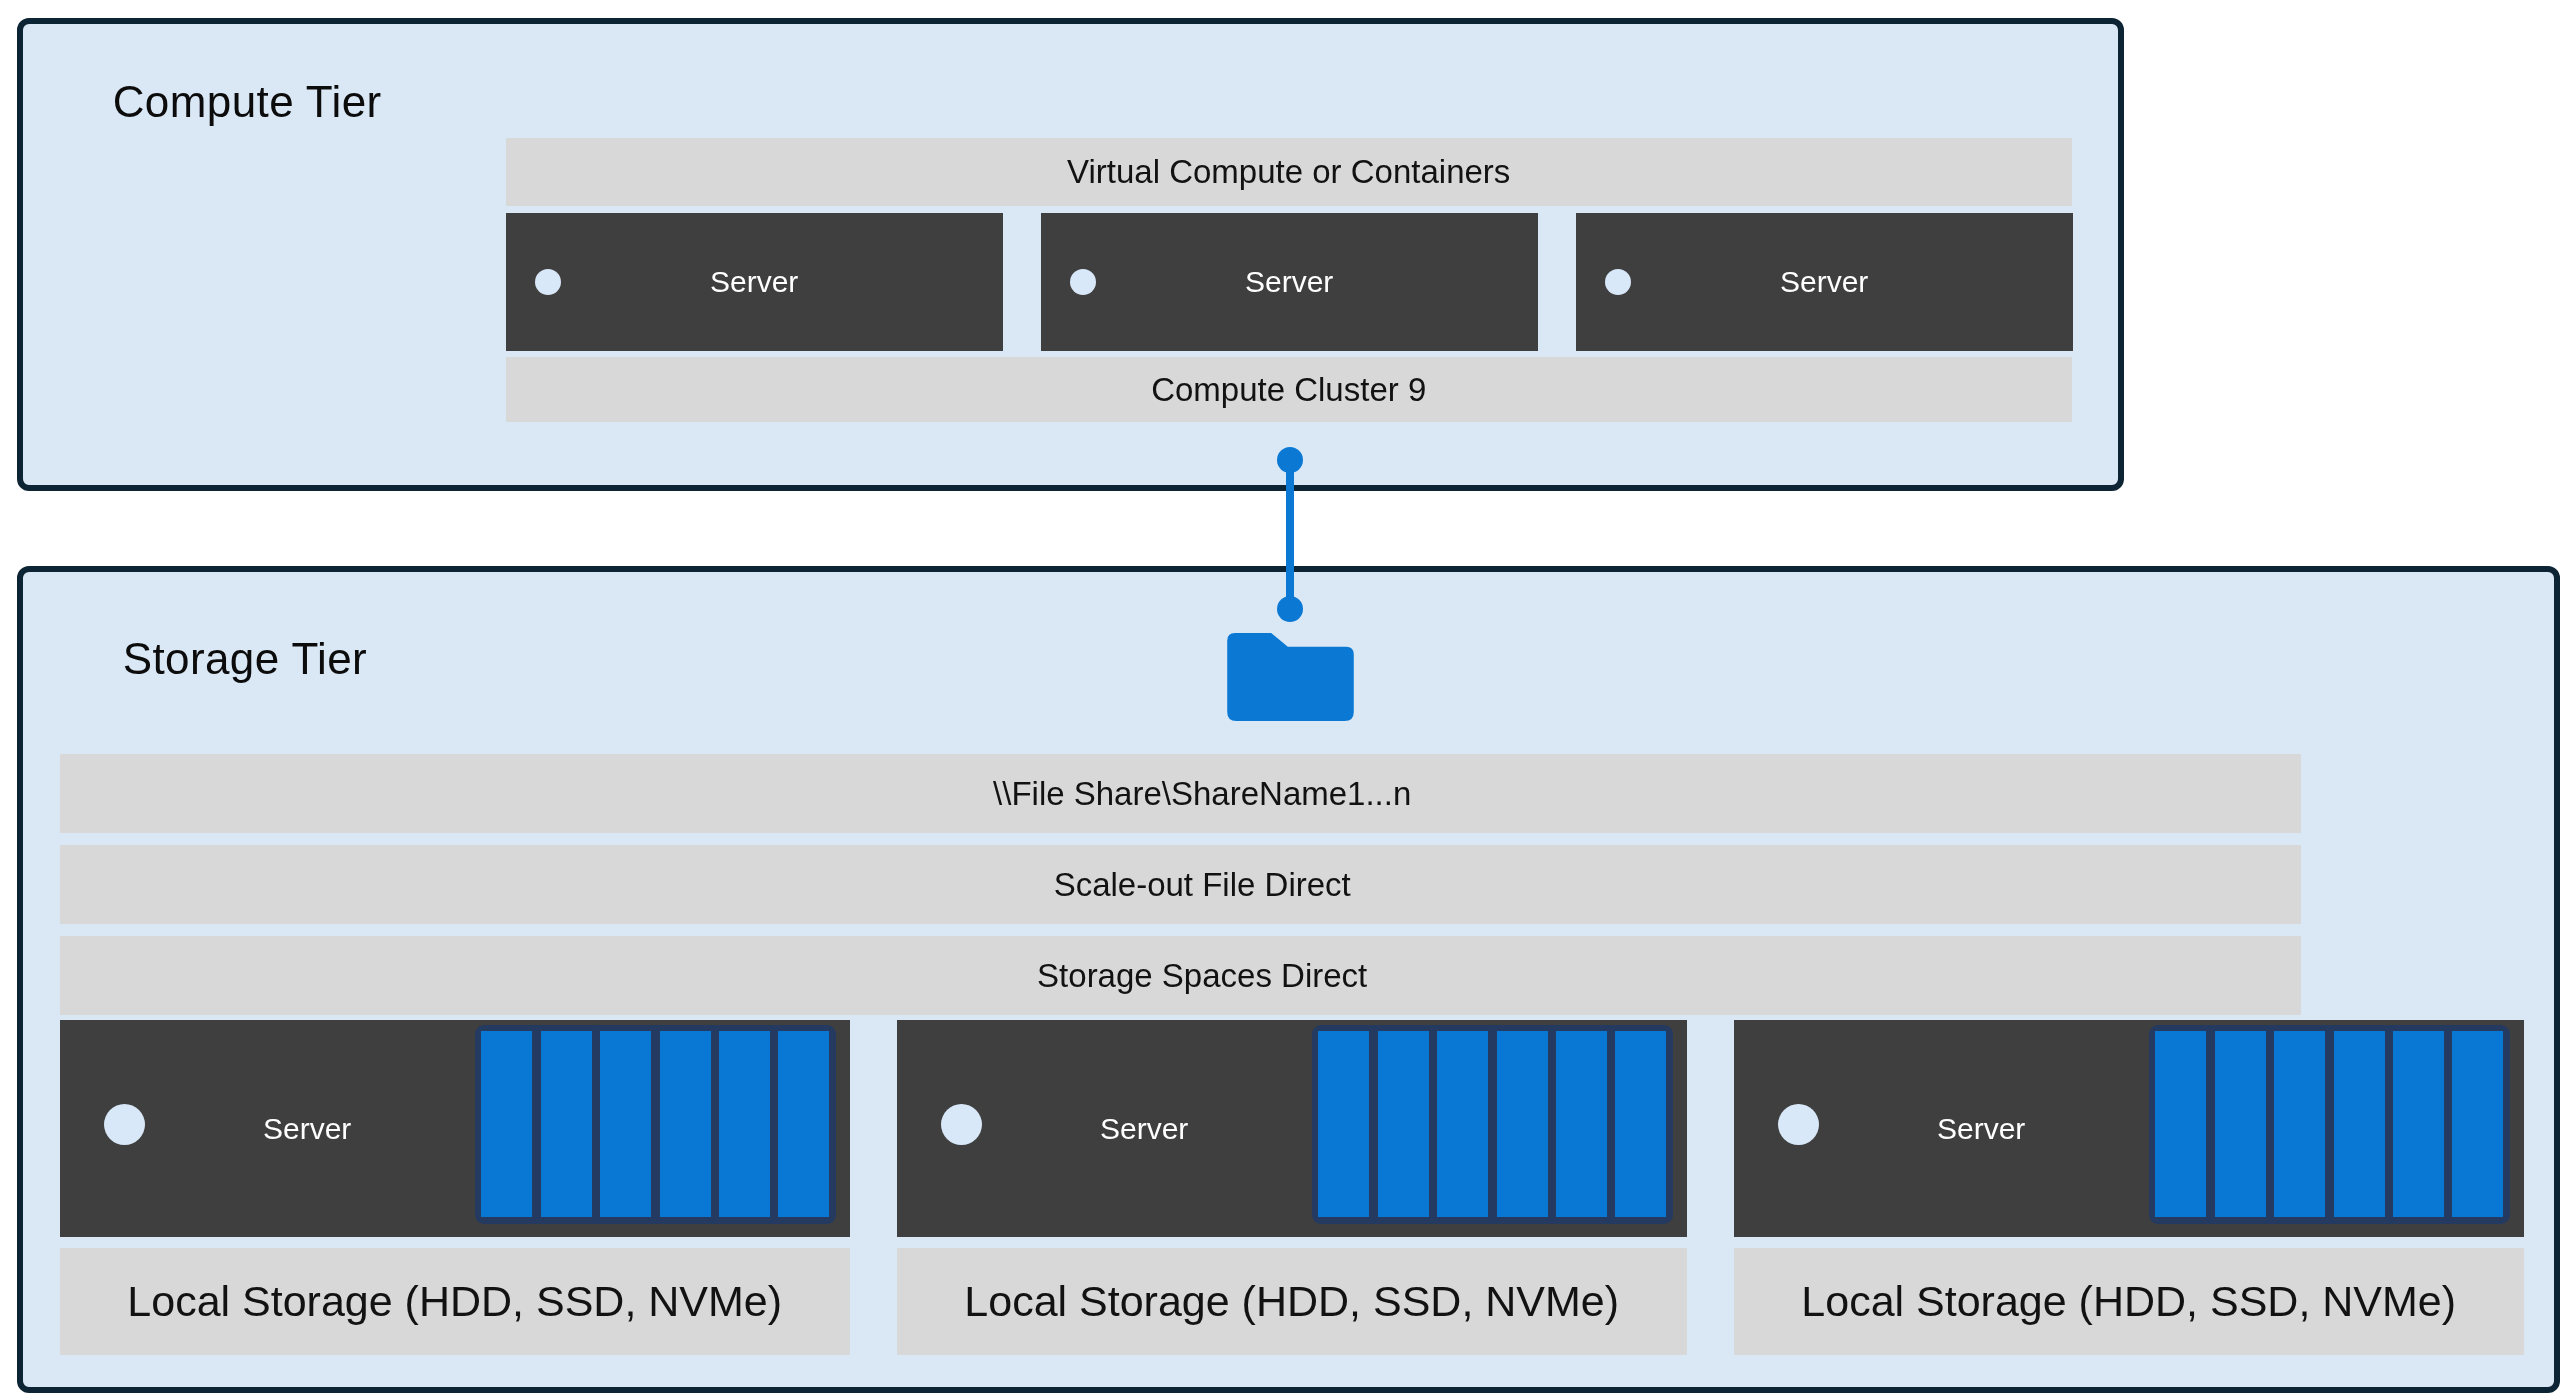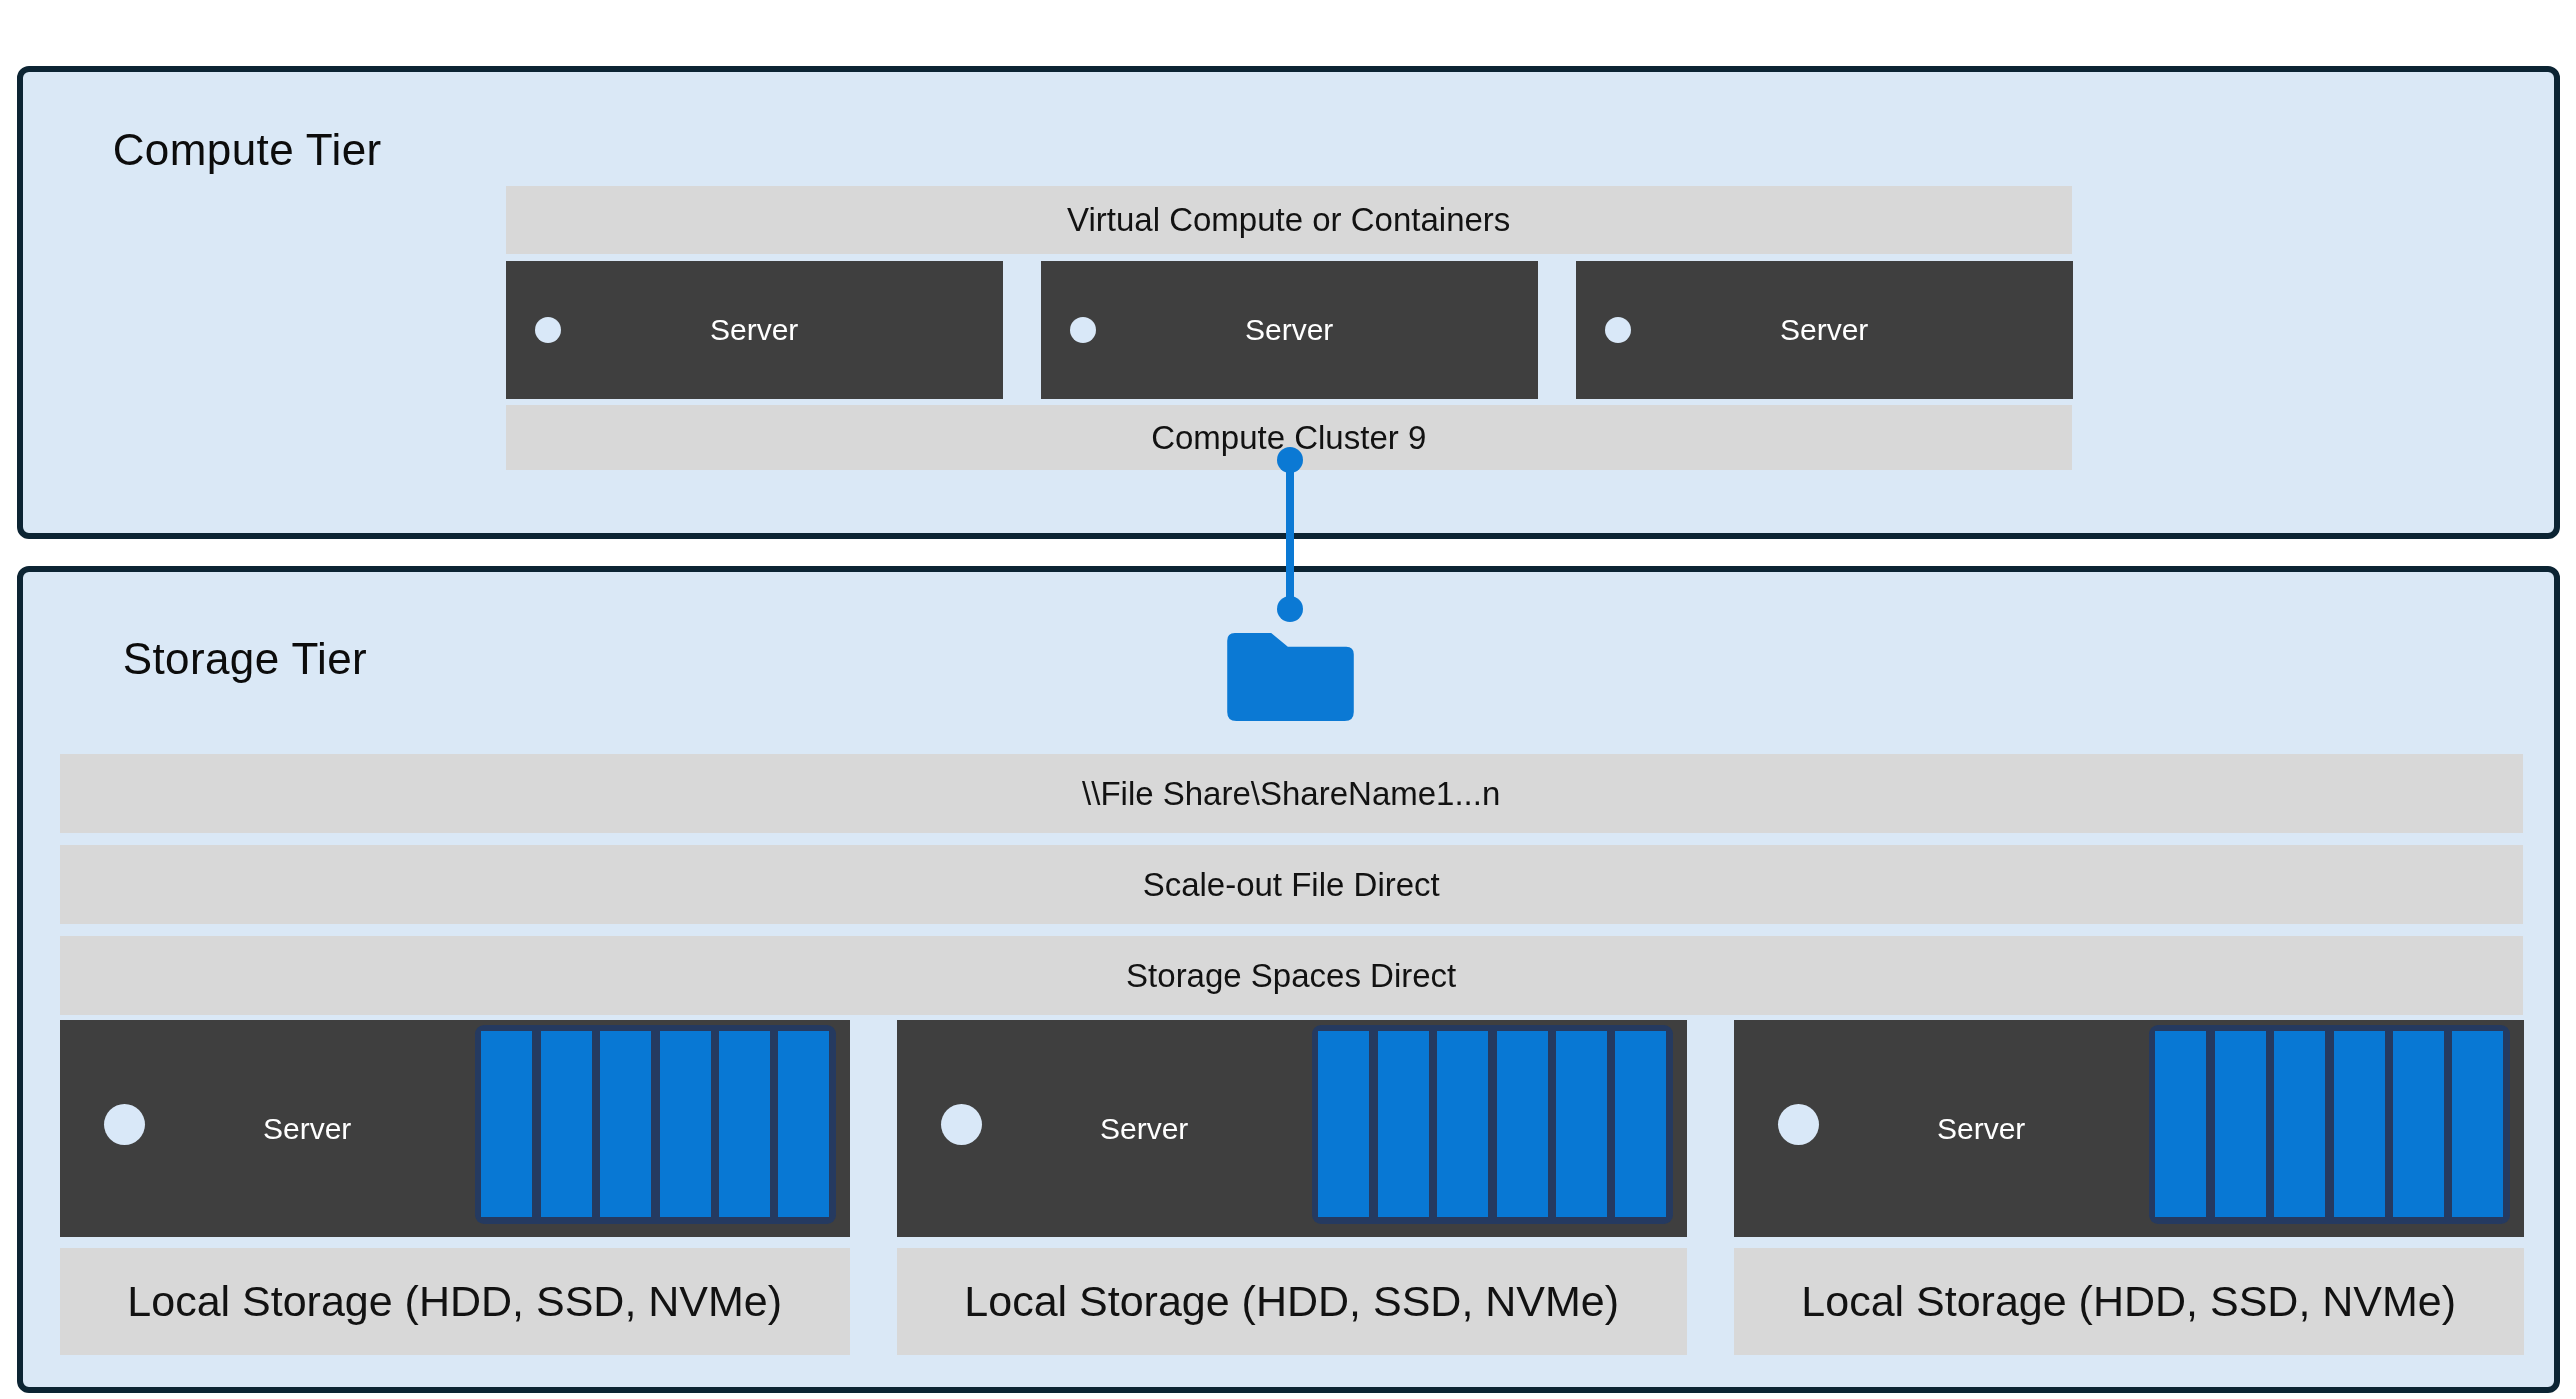--- a/index.html
+++ b/index.html
@@ -4,21 +4,21 @@
 <style>
   html,body{margin:0;padding:0;background:#ffffff;}
   .canvas{
     position:relative;width:2576px;height:1399px;background:#ffffff;
     font-family:"Liberation Sans", sans-serif;overflow:hidden;
   }
   .tier-box{
     position:absolute;background:#dae8f6;border:6px solid #0c2433;
     border-radius:12px;box-sizing:border-box;
   }
-  #compute-box{left:16.7px;top:18px;width:2543px;height:473px;margin-top:48px;}
+  #compute-box{left:16.7px;top:18px;width:2107px;height:473px;}
   #storage-box{left:16.7px;top:558px;width:2543px;height:827px;margin-top:8px;}
   .tier-title{
     position:absolute;font-size:44px;color:#0c0c0c;letter-spacing:0.4px;
     white-space:nowrap;
   }
   #compute-title{left:90px;top:53px;}
   #storage-title{left:100px;top:62px;}
   .gray-bar{
     position:absolute;background:#d8d8d8;display:flex;align-items:center;
     justify-content:center;font-size:33px;color:#121212;white-space:nowrap;
@@ -38,21 +38,21 @@
     position:absolute;left:1286px;top:460px;width:7.6px;height:148px;
     background:#0b79d4;z-index:6;
   }
   .connector-dot{
     position:absolute;width:26px;height:26px;border-radius:50%;
     background:#0b79d4;z-index:6;left:1277px;
   }
   #dot-top{top:447px;}
   #dot-bottom{top:596px;}
   .folder{position:absolute;left:1204px;top:55px;width:127px;height:97px;}
-  .wide-bar{left:37px;width:2463px;height:79px;}
+  .wide-bar{left:37px;width:2197px;height:79px;padding-left:44px;}
   #bar-fileshare{top:182px;}
   #bar-sofs{top:273px;}
   #bar-s2d{top:364px;}
   .storage-node{
     position:absolute;top:448px;width:790px;height:217px;background:#3f3f3f;
   }
   .storage-node .led{
     position:absolute;left:44px;top:84px;width:41px;height:41px;
     border-radius:50%;background:#d9e8f8;
   }

